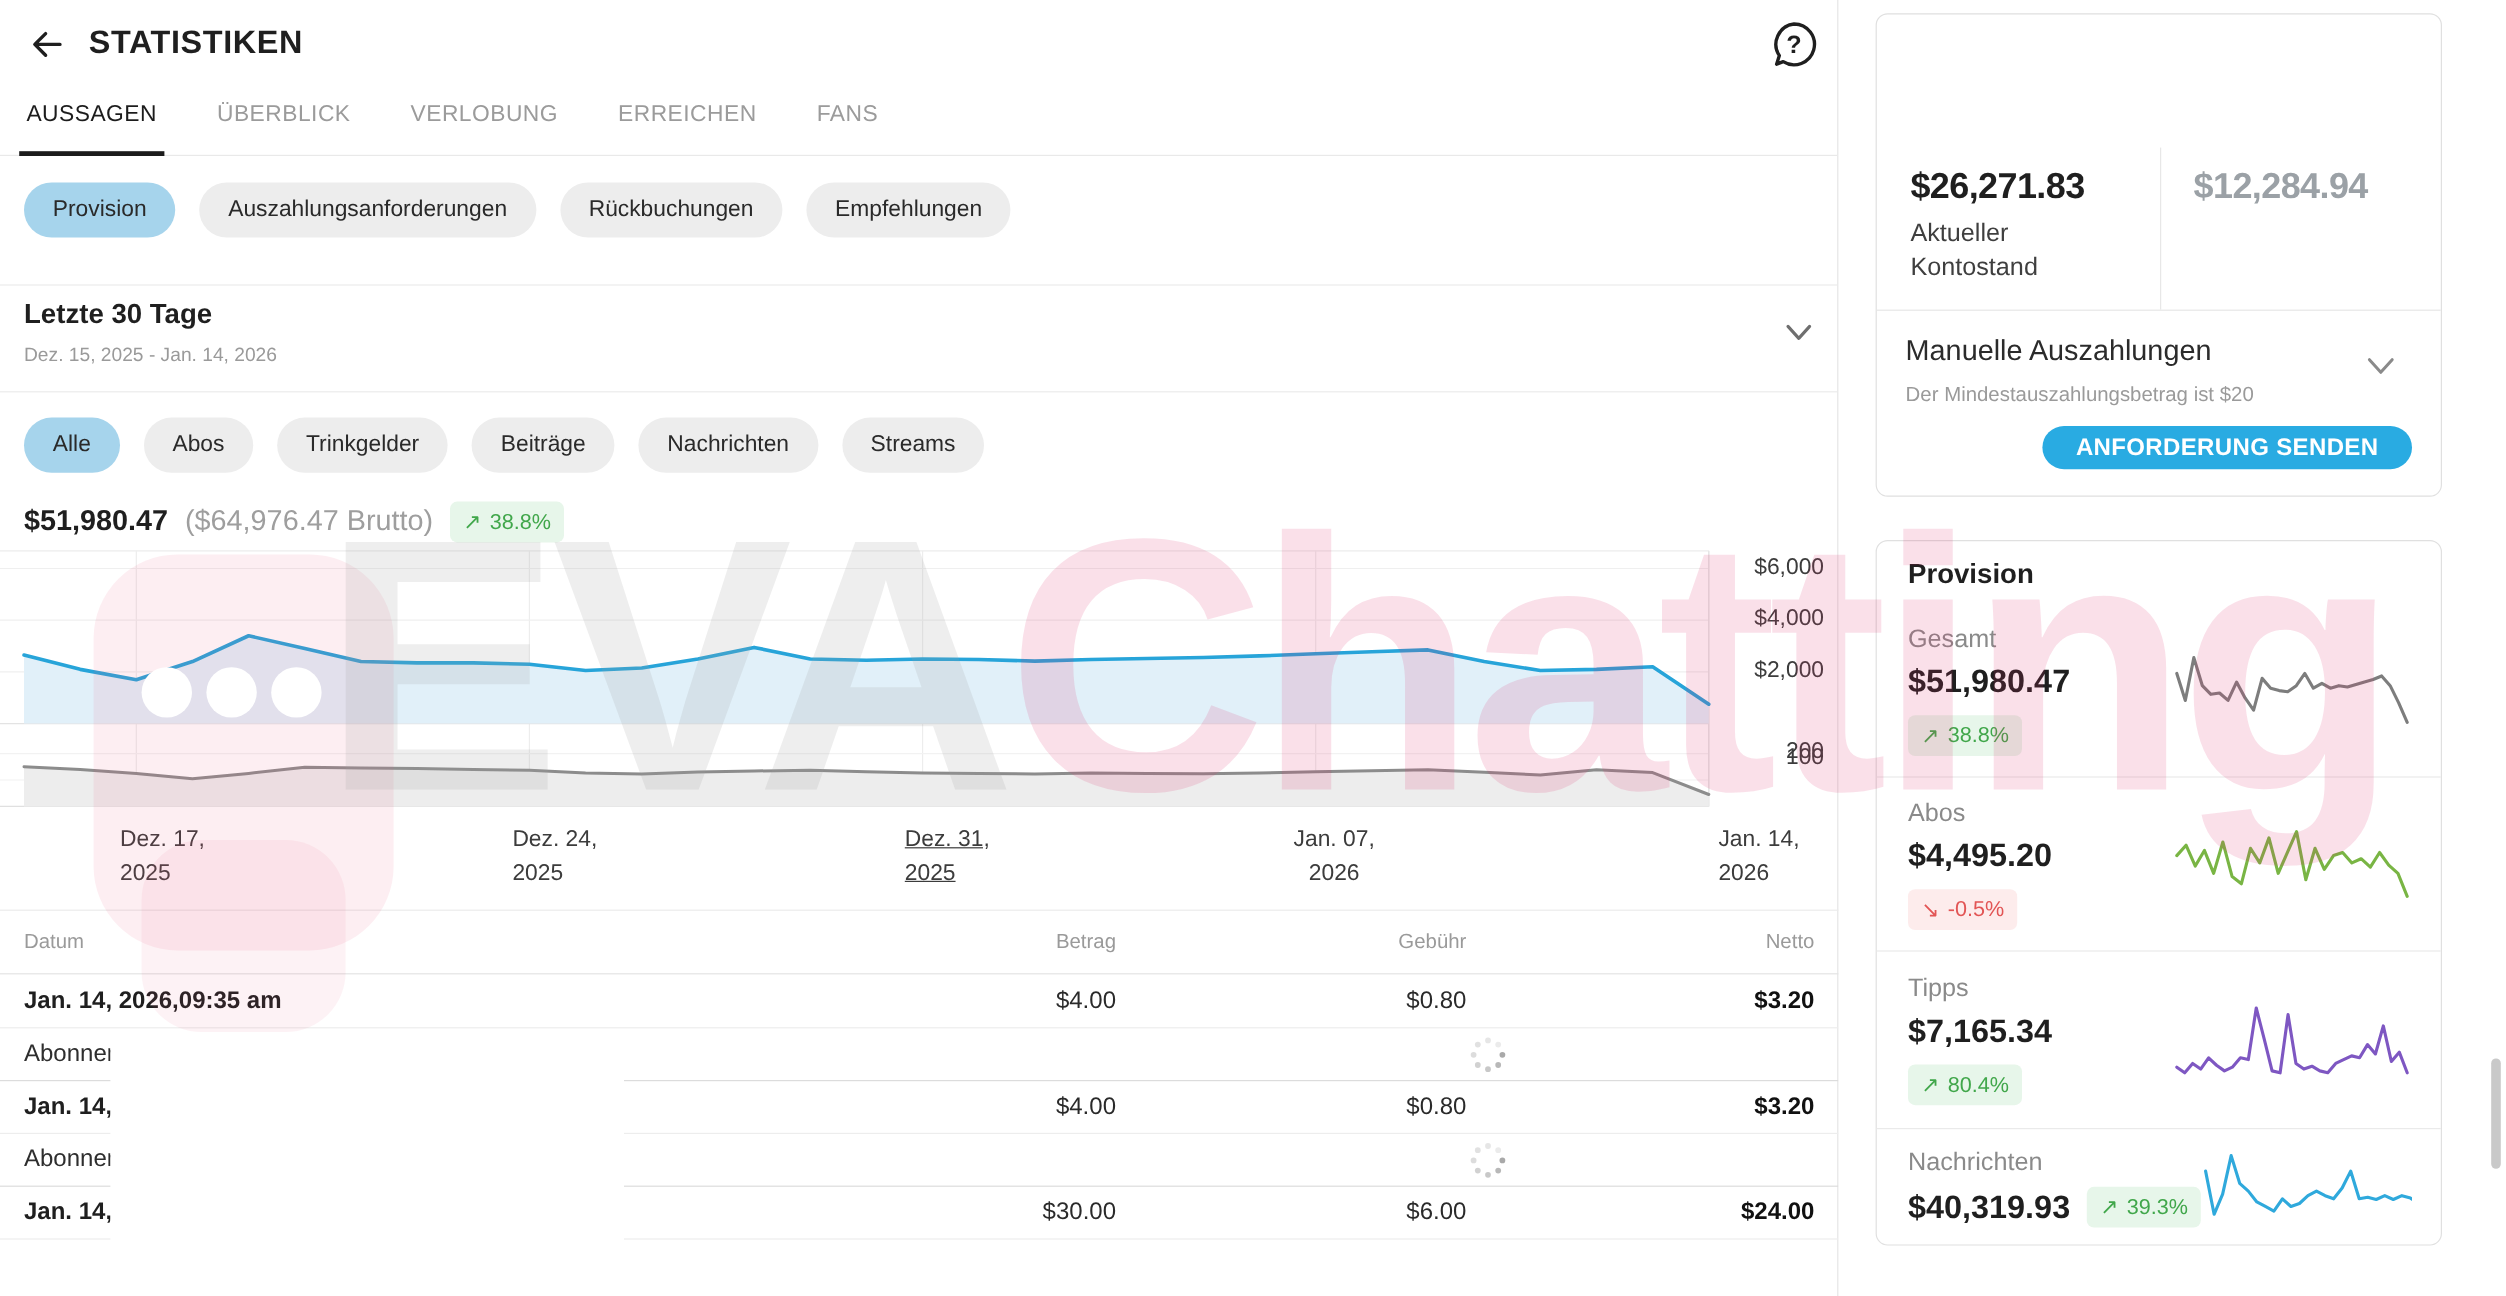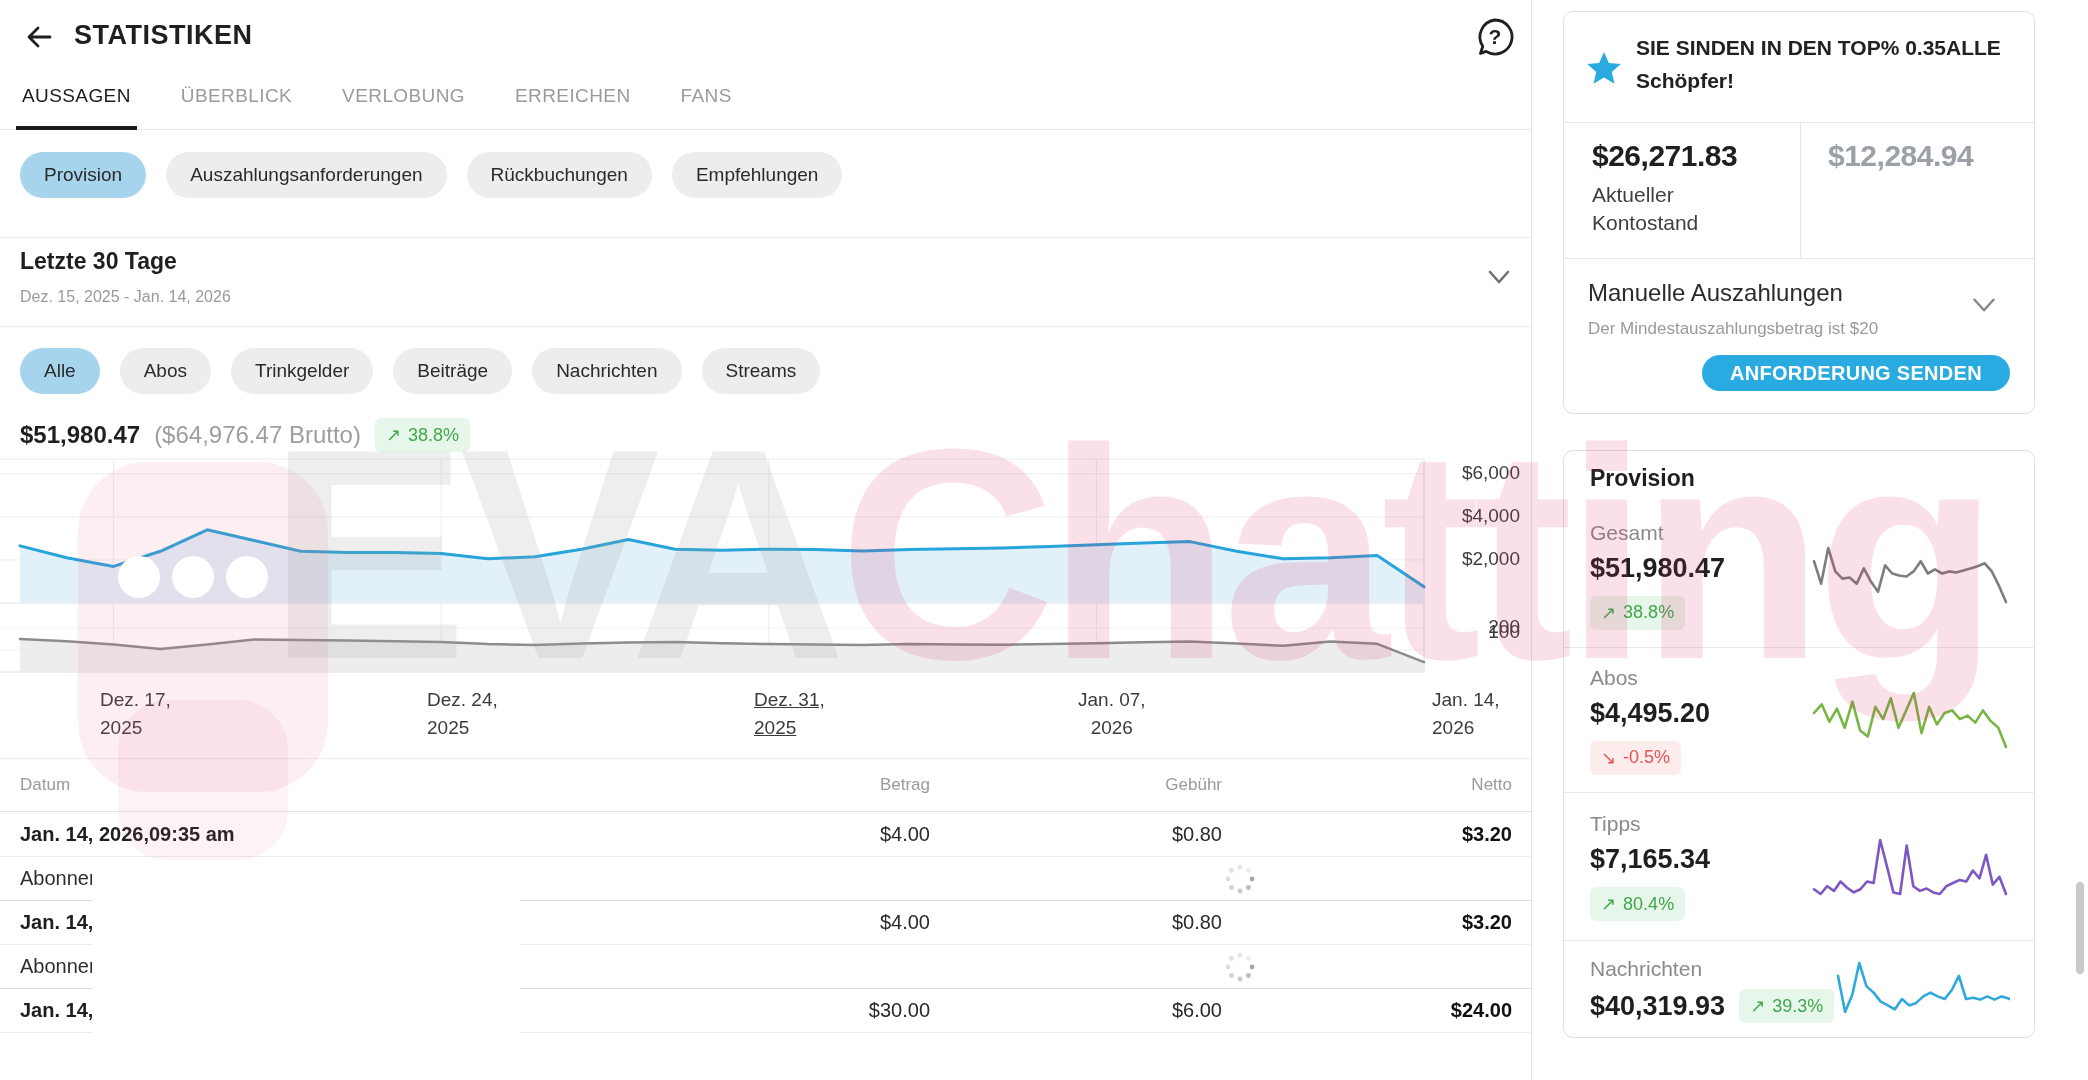--- a/index.html
+++ b/index.html
@@ -285,29 +285,20 @@
           <div class="c-num netto">$24.00</div>
         </div>
       </div>
 
     <div class="redaction"></div>
   </div>
 
   <aside class="sidebar">
 
     <div class="card top">
-      <div class="banner">
-        <span class="star">
-          <svg width="36" height="36" viewBox="0 0 34 34">
-              <polygon points="17,2 21.6,12.2 32.8,13.3 24.4,20.8 26.9,31.8 17,26 7.1,31.8 9.6,20.8 1.2,13.3 12.4,12.2" fill="#29abe2"></polygon>
-            </svg>
-        </span>
-        <div class="banner-text">SIE SINDEN IN DEN TOP% 0.35ALLE
-Schöpfer!</div>
-      </div>
 
       <div class="balances">
         <div class="bal-divider"></div>
         <div class="bal-left">
           <div class="bal-amount">$26,271.83</div>
           <div class="bal-label">Aktueller
 Kontostand</div>
         </div>
         <div class="bal-right">
           <div class="bal-amount">$12,284.94</div>

